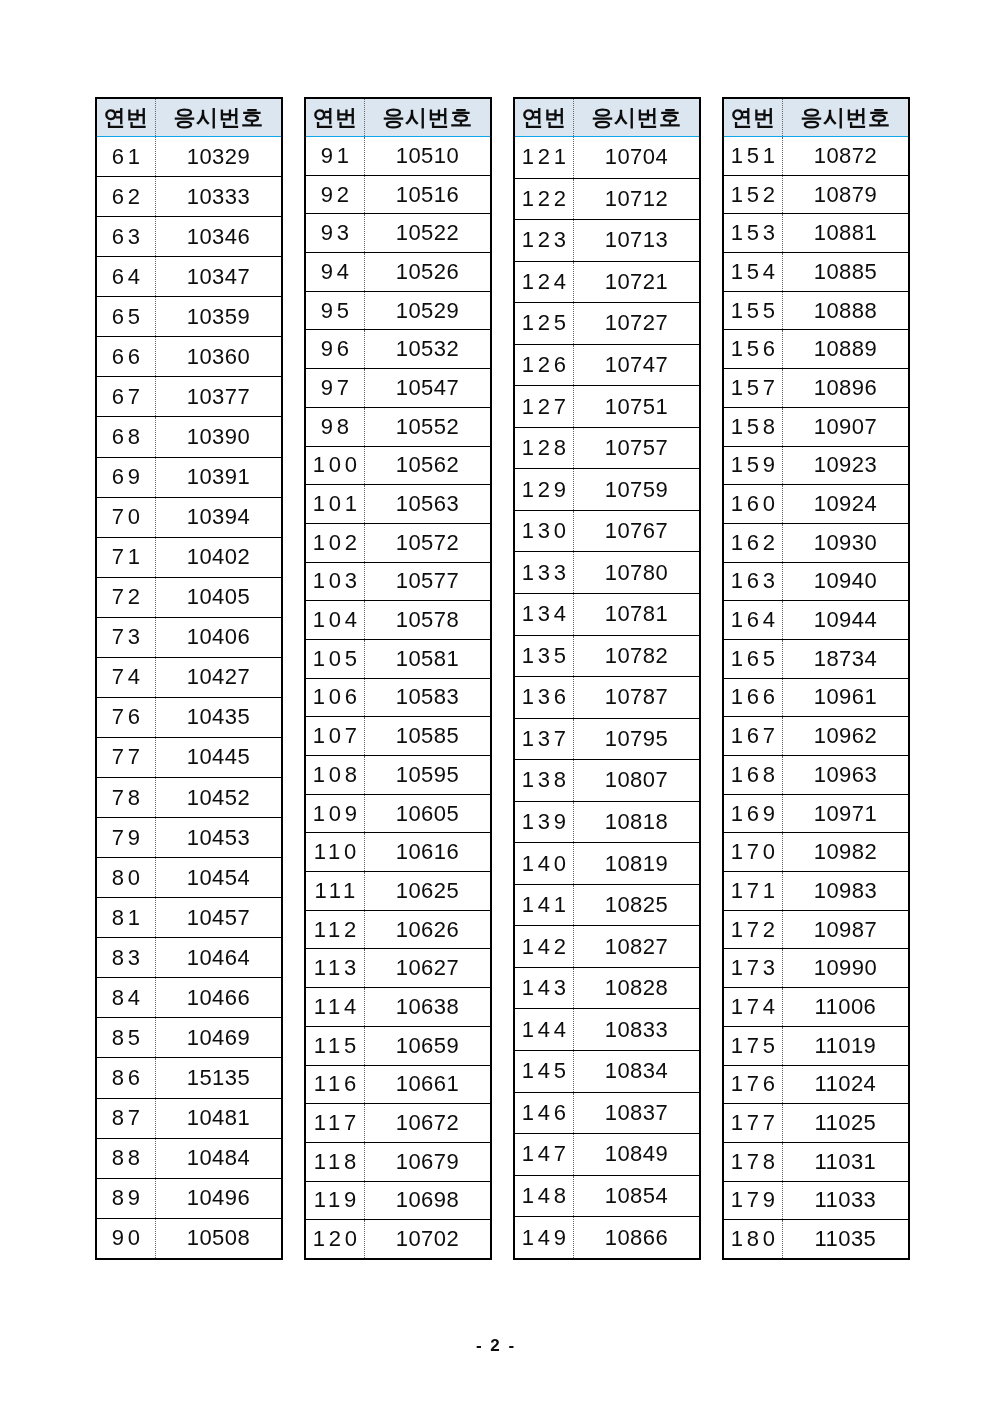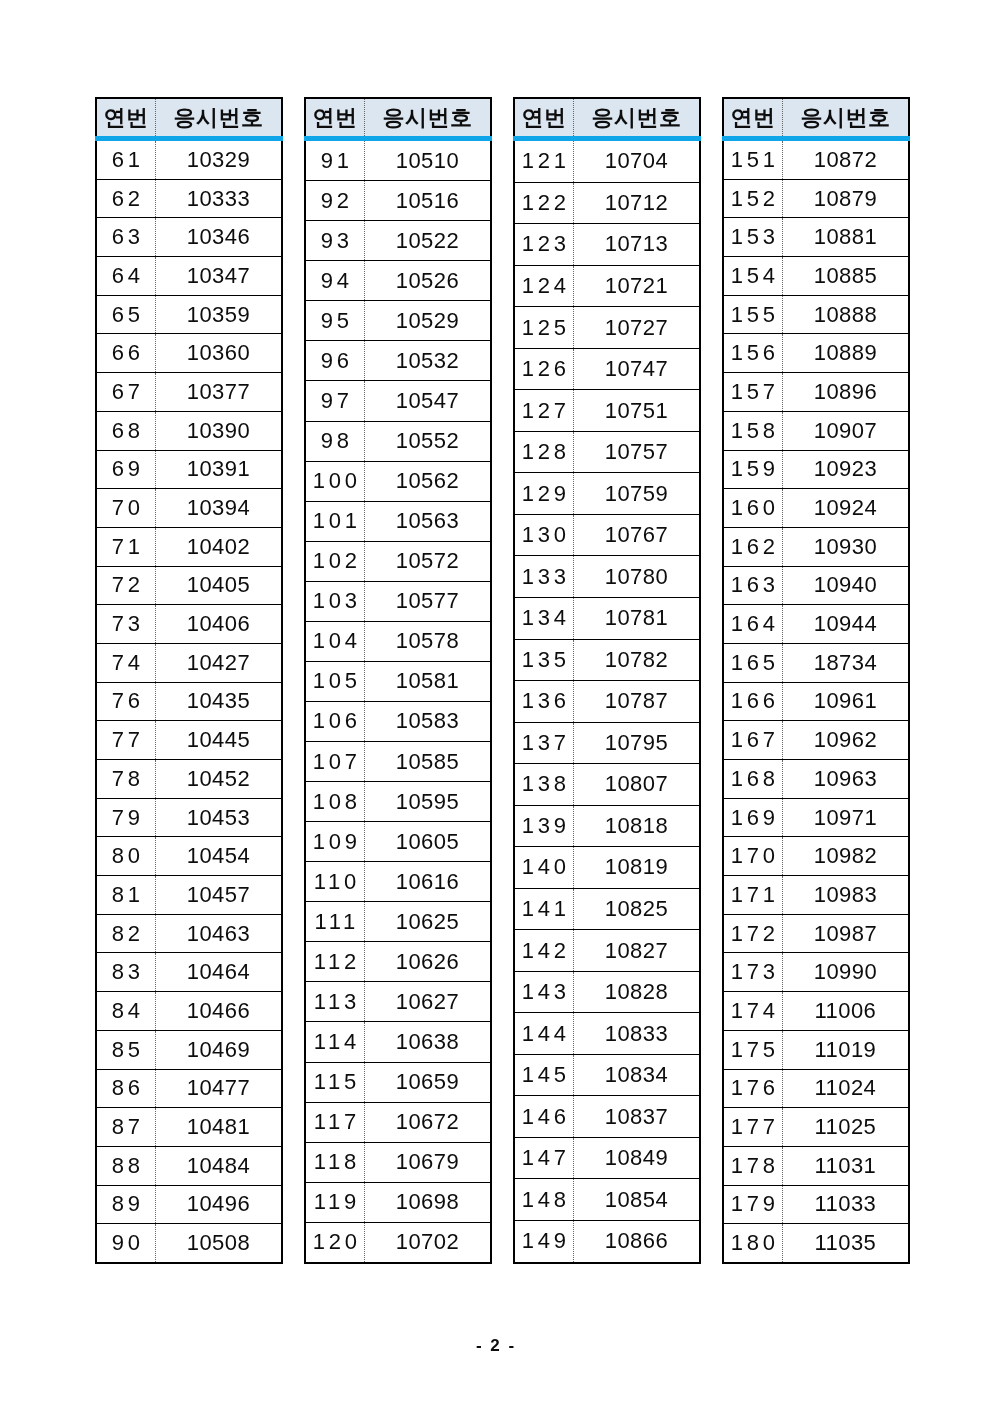--- a/index.html
+++ b/index.html
@@ -26,21 +26,21 @@
     border: 2.5px solid #000000;
   }
   table.roster col.c1 { width: 59px; }
   table.roster col.c2 { width: 126px; }
   .roster th {
     height: 37px;
     font-size: 22px;
     font-weight: 700;
     text-align: center;
     vertical-align: middle;
-    border-bottom: 5px solid #0ea5e9;
+    border-bottom: 1px solid #0ea5e9;
     letter-spacing: 0.5px;
     padding: 0;
   }
   .roster th.c1 { border-right: 1px dotted #666; }
   .roster td {
     height: 37.7px;
     font-size: 22px;
     text-align: center;
     vertical-align: middle;
     border-top: 1.4px solid #000000;
@@ -156,38 +156,34 @@
           </tr>
           <tr>
             <td class="c1">80</td>
             <td class="c2">10454</td>
           </tr>
           <tr>
             <td class="c1">81</td>
             <td class="c2">10457</td>
           </tr>
           <tr>
-            <td class="c1">82</td>
-            <td class="c2">10463</td>
-          </tr>
-          <tr>
             <td class="c1">83</td>
             <td class="c2">10464</td>
           </tr>
           <tr>
             <td class="c1">84</td>
             <td class="c2">10466</td>
           </tr>
           <tr>
             <td class="c1">85</td>
             <td class="c2">10469</td>
           </tr>
           <tr>
             <td class="c1">86</td>
-            <td class="c2">10477</td>
+            <td class="c2">15135</td>
           </tr>
           <tr>
             <td class="c1">87</td>
             <td class="c2">10481</td>
           </tr>
           <tr>
             <td class="c1">88</td>
             <td class="c2">10484</td>
           </tr>
           <tr>
@@ -302,20 +298,24 @@
           </tr>
           <tr>
             <td class="c1">114</td>
             <td class="c2">10638</td>
           </tr>
           <tr>
             <td class="c1">115</td>
             <td class="c2">10659</td>
           </tr>
           <tr>
+            <td class="c1">116</td>
+            <td class="c2">10661</td>
+          </tr>
+          <tr>
             <td class="c1">117</td>
             <td class="c2">10672</td>
           </tr>
           <tr>
             <td class="c1">118</td>
             <td class="c2">10679</td>
           </tr>
           <tr>
             <td class="c1">119</td>
             <td class="c2">10698</td>

